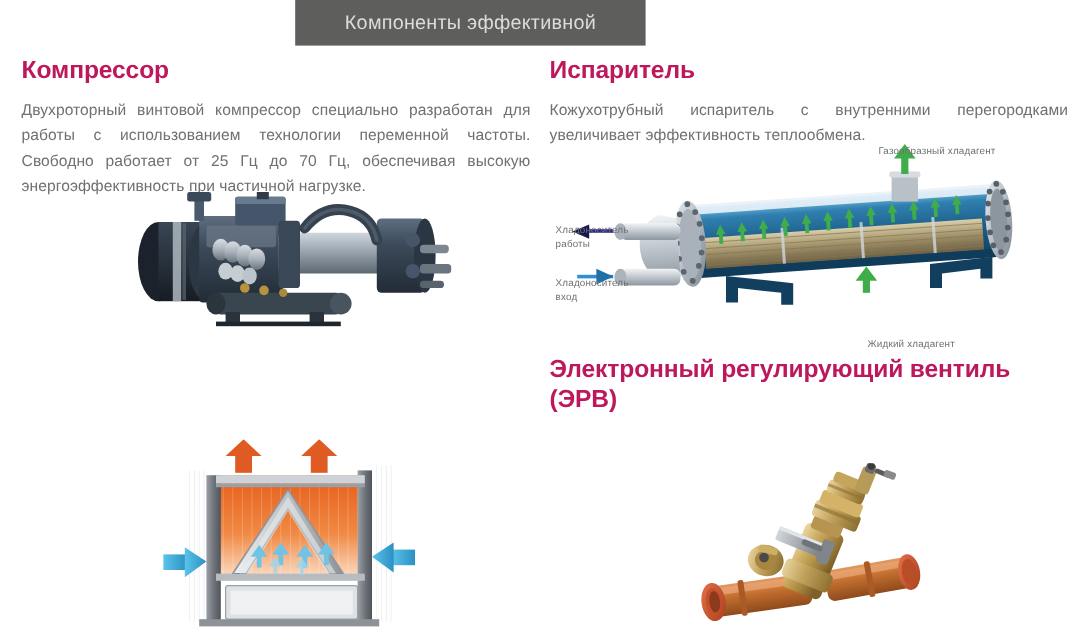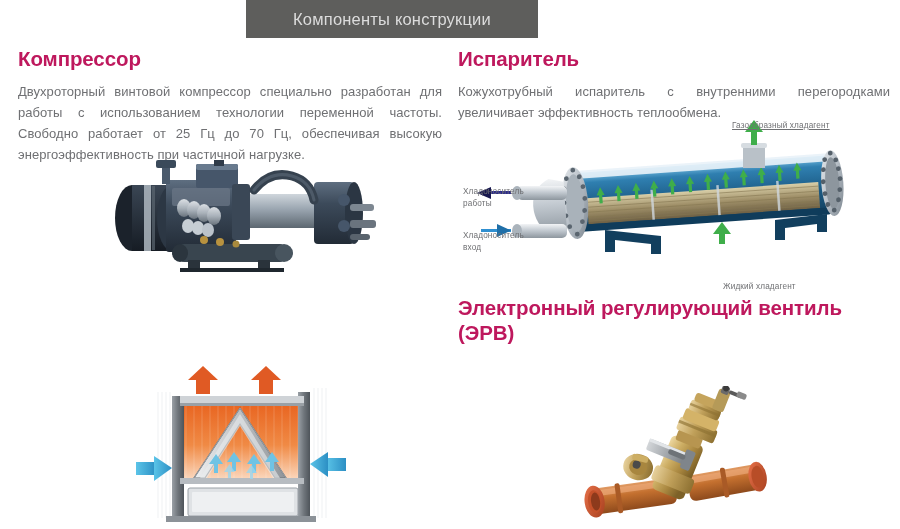--- a/index.html
+++ b/index.html
@@ -82,21 +82,21 @@
   .evap-svg { display: block; width: 100%; height: 100%; }
 
   .diagram-label {
     position: absolute;
     font-size: 8.2px;
     color: #6f7073;
     line-height: 1.45;
     letter-spacing: 0.15px;
     white-space: nowrap;
   }
-  .lbl-gas     { left: 277px; top: 2px; text-decoration: underline; }
+  .lbl-gas     { left: 277px; top: 2px; }
   .lbl-liquid  { left: 268px; top: 127px; margin-top: 36px; }
   .lbl-out     { left: 8px;  top: 68px; }
   .lbl-in      { left: 8px;  top: 112px; }
 
   
   .fig-condenser {
     left: 136px; top: 366px; width: 210px; height: 163px;
   }
   .cond-svg { display: block; width: 100%; height: 100%; }
 
@@ -105,21 +105,21 @@
     left: 572px; top: 386px; width: 200px; height: 143px;
   }
   .valve-svg { display: block; width: 100%; height: 100%; }
 </style>
 </head>
 <body>
 
 <div class="page">
 
   <div class="title-banner">
-    <span class="title-text">Компоненты конструкции</span>
+    <span class="title-text">Компоненты эффективной</span>
   </div>
 
   <div class="col-left row-top">
     <h2 class="section-title">Компрессор</h2>
     <p class="section-body">Двухроторный винтовой компрессор специально разработан для работы с использованием технологии переменной частоты. Свободно работает от 25 Гц до 70 Гц, обеспечивая высокую энергоэффективность при частичной нагрузке.</p>
   </div>
 
   <div class="figure fig-compressor">
     <svg class="compressor-svg" viewBox="0 0 290 112" xmlns="http://www.w3.org/2000/svg">
       <defs>

